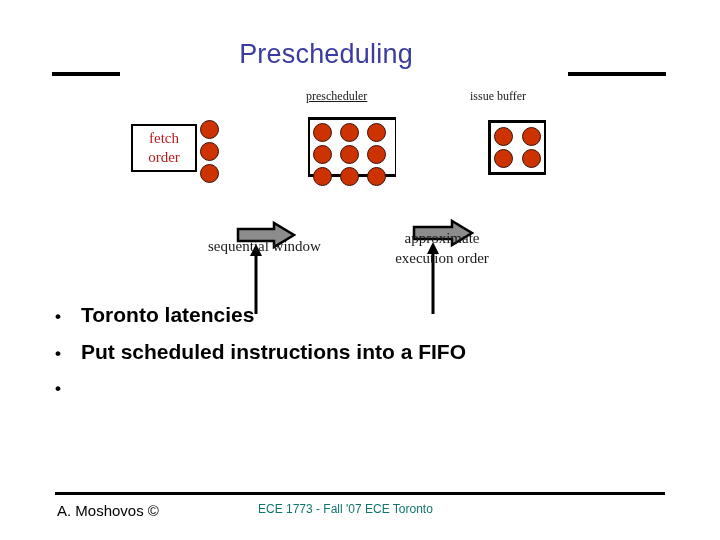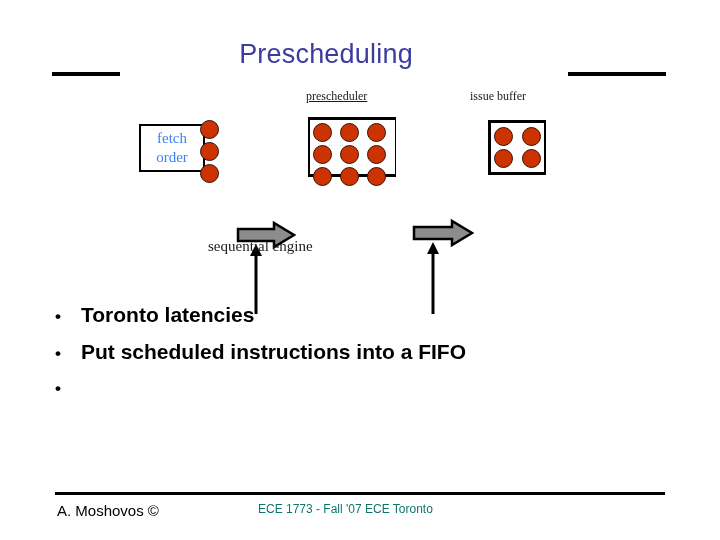--- a/index.html
+++ b/index.html
@@ -65,23 +65,22 @@
     width: 66px;
     height: 48px;
     border: 2px solid #000000;
     box-sizing: border-box;
     display: flex;
     flex-direction: column;
     align-items: center;
     justify-content: center;
     font-family: "Liberation Serif", serif;
     font-size: 15px;
-    color: #3b82f6;
+    color: #b91c1c;
     line-height: 19px;
-    margin-left: 8px;
   }
 
   
   .dot {
     position: absolute;
     width: 19px;
     height: 19px;
     border-radius: 50%;
     background: #cc3300;
     border: 1.5px solid #3a1005;
@@ -298,21 +297,22 @@
       <span class="rail-left"></span>
       <span class="rail-right"></span>
       <div class="dot-grid" id="issue-grid">
         <span class="dot"></span>
         <span class="dot"></span>
         <span class="dot"></span>
         <span class="dot"></span>
       </div>
     </div>
 
-    <div class="serif-label" id="label-sequential-order">sequential engine</div>
+    <div class="serif-label" id="label-sequential-order">sequential window</div>
+    <div class="serif-label" id="label-approximate-order">approximate execution order</div>
   </div>
 
   <div id="bullets">
     <div class="bullet-row">
       <span class="bullet-mark">•</span>
       <span>Toronto latencies</span>
     </div>
     <div class="bullet-row">
       <span class="bullet-mark">•</span>
       <span>Put scheduled instructions into a FIFO</span>

